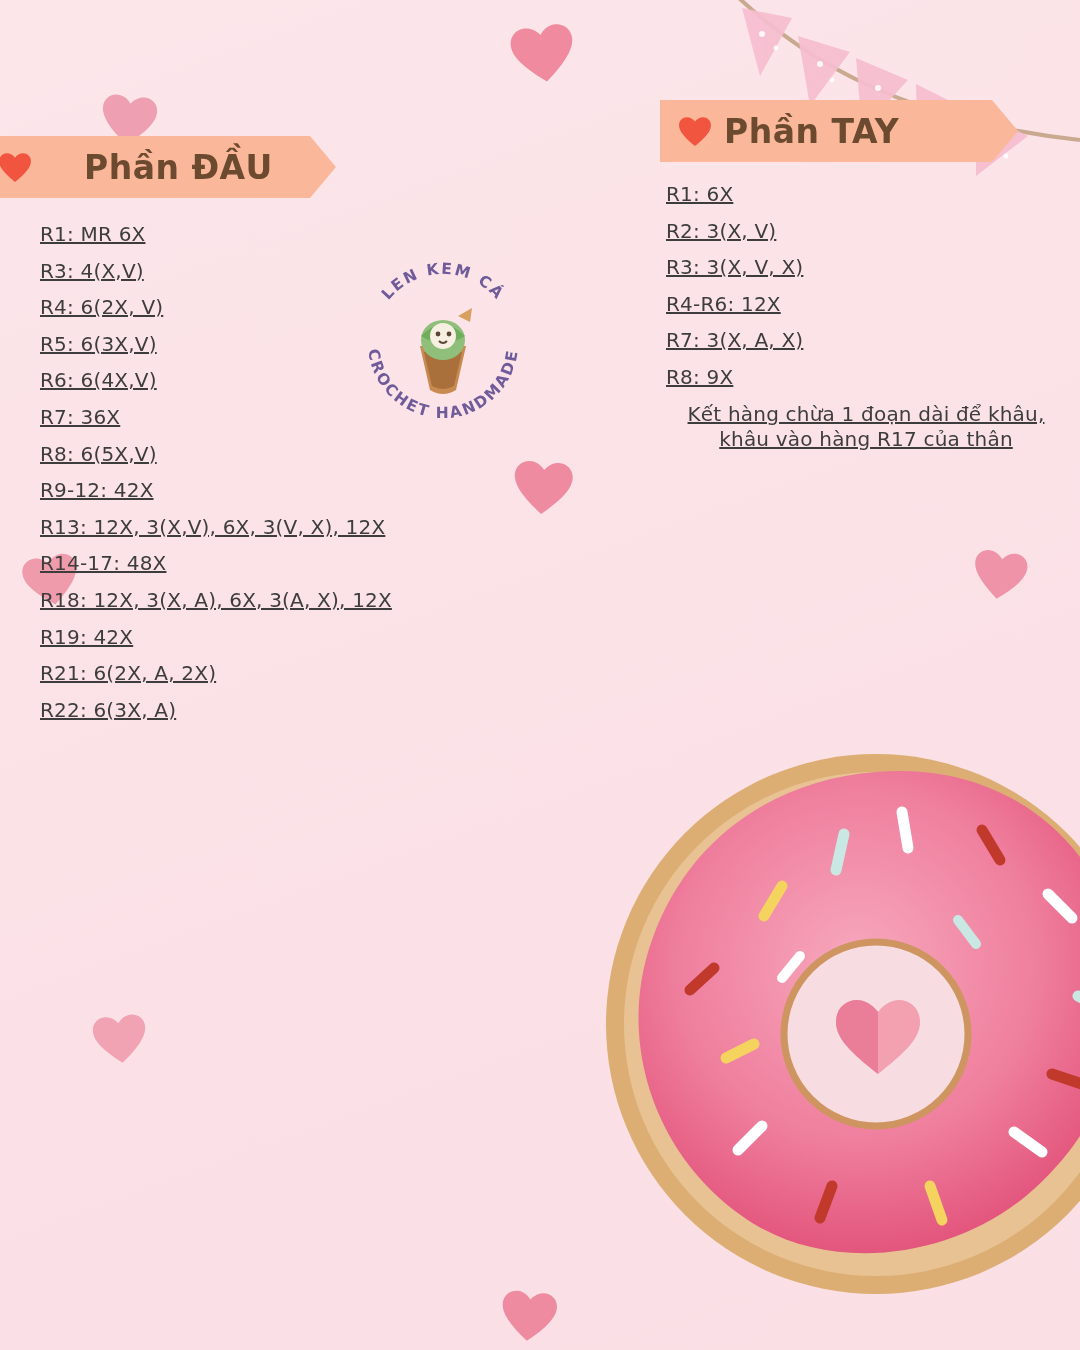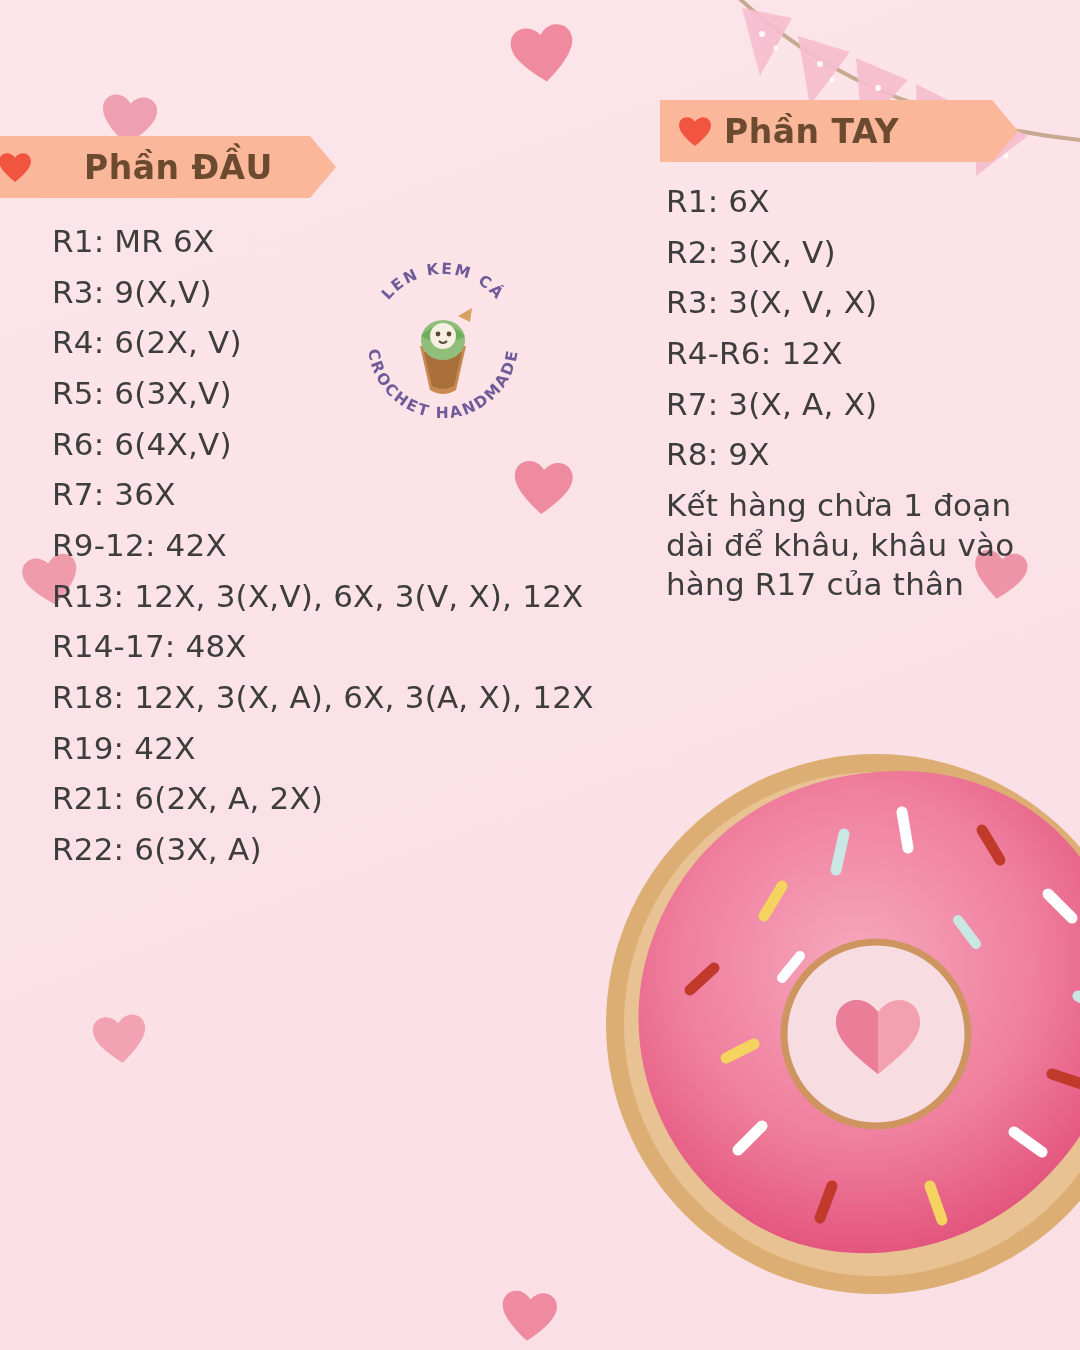--- a/index.html
+++ b/index.html
@@ -84,32 +84,33 @@
   #ribbon-arm {
     left: 660px;
     top: 100px;
     width: 332px;
   }
 
   
   .col {
     position: absolute;
     color: #3d3d3d;
-    font-size: 31px;
+    font-size: 20px;
     line-height: 1.28;
     letter-spacing: 0.2px;
+    text-decoration: underline;
   }
   .col .line {
     white-space: nowrap;
     margin-bottom: 11px;
   }
-  .col .line.wrap { white-space: normal; }
+  .col .line.wrap { white-space: normal; text-align: center; }
 
   #col-head {
-    left: 52px;
+    left: 40px;
     top: 222px;
     width: 620px;
   }
   #col-arm {
     left: 666px;
     top: 182px;
     width: 400px;
   }
   #col-head .tail, #col-arm .tail {
     margin-bottom: 2px;
@@ -294,25 +295,26 @@
     <span class="ribbon-heart">
       <svg width="34" height="32" viewBox="0 0 32 30">
           <path d="M16 29C6 21 1 15 1 9.5 1 5 4.5 2 8.5 2 11.4 2 14.2 3.6 16 6.2 17.8 3.6 20.6 2 23.5 2 27.5 2 31 5 31 9.5 31 15 26 21 16 29z" fill="#f1543f"></path>
         </svg>
     </span>
     <span class="ribbon-title">Phần TAY</span>
   </div>
 
   <div class="col" id="col-head">
     <div class="line">R1:  MR 6X</div>
-    <div class="line">R3: 9(X,V)</div>
+    <div class="line">R3: 4(X,V)</div>
     <div class="line">R4: 6(2X, V)</div>
     <div class="line">R5: 6(3X,V)</div>
     <div class="line">R6: 6(4X,V)</div>
     <div class="line">R7: 36X</div>
+    <div class="line">R8: 6(5X,V)</div>
     <div class="line">R9-12: 42X</div>
     <div class="line">R13: 12X, 3(X,V), 6X, 3(V, X), 12X</div>
     <div class="line">R14-17: 48X</div>
     <div class="line">R18: 12X, 3(X, A), 6X, 3(A, X), 12X</div>
     <div class="line">R19: 42X</div>
     <div class="line">R21: 6(2X, A, 2X)</div>
     <div class="line">R22: 6(3X, A)</div>
   </div>
 
   <div class="col" id="col-arm">

